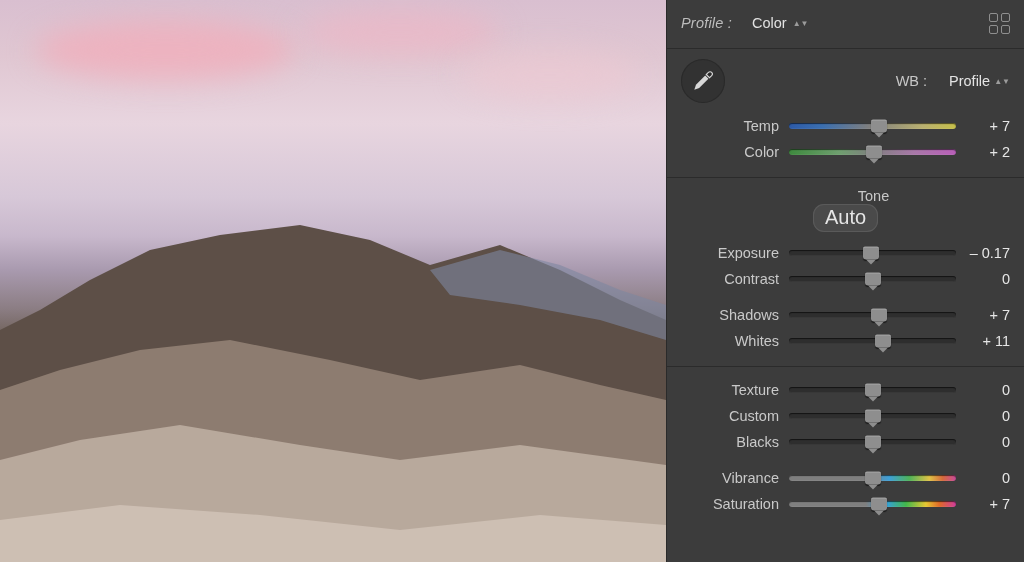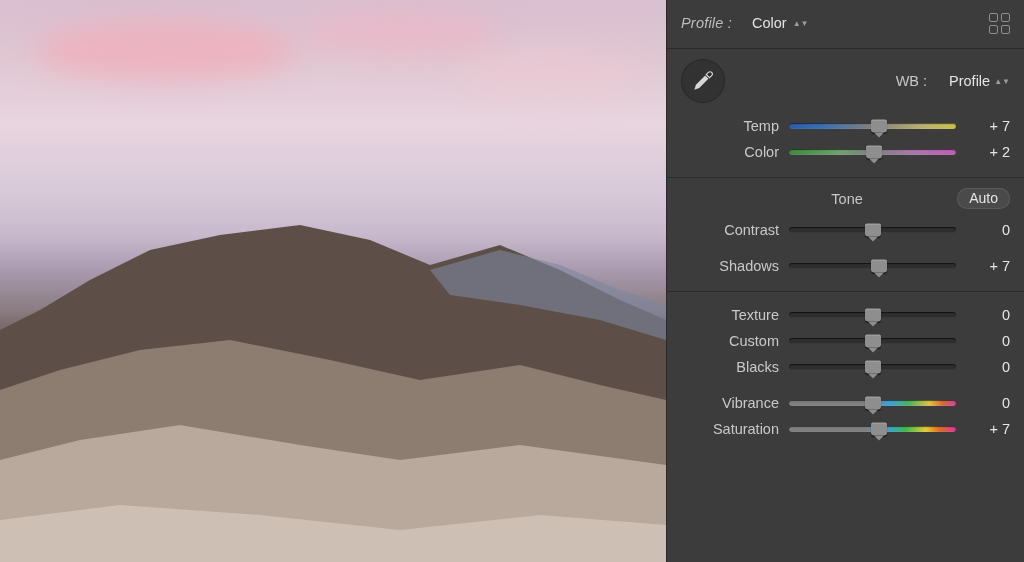--- a/index.html
+++ b/index.html
@@ -56,25 +56,25 @@
   .thumb {
     position:absolute; top:50%; width:16px; height:13px; transform:translate(-50%,-50%);
     background:#8e8e8e; border-radius:2px 2px 3px 3px;
     box-shadow: inset 0 1px 0 rgba(255,255,255,0.25), 0 1px 1px rgba(0,0,0,0.6);
   }
   .thumb::after{
     content:""; position:absolute; left:50%; bottom:-5px; transform:translateX(-50%);
     border-left:5px solid transparent; border-right:5px solid transparent; border-top:5px solid #8e8e8e;
   }
   .slider-value { width:54px; text-align:right; color:#e6e6e6; padding-left:8px; font-variant-numeric: tabular-nums;}
-  .tone-head { display:flex; align-items:center; margin-bottom:8px;}
+  .tone-head { display:flex; align-items:center; margin-bottom:8px;flex-direction:column;}
   .tone-title { flex:1; text-align:center; color:#c8c8c8; padding-left:56px;}
   .auto-btn {
     background:#4a4a4a; color:#e5e5e5; border-radius:11px; padding:2px 12px 3px;
-    font-size:14px; box-shadow: inset 0 0 0 1px #5a5a5a;
+    font-size:20px; box-shadow: inset 0 0 0 1px #5a5a5a;
   }
   .gap { height:10px; }
   .presence-title{ text-align:center; color:#c8c8c8; margin-bottom:8px;}
 </style>
 </head>
 <body>
 
 <div class="preview">
   <div class="sky-cloud c1"></div>
   <div class="sky-cloud c2"></div>
@@ -133,33 +133,47 @@
       <div class="slider-value">+ 2</div>
     </div>
   </div>
 
   <div class="section">
     <div class="tone-head">
       <div class="tone-title">Tone</div>
       <div class="auto-btn">Auto</div>
     </div>
     <div class="slider-row">
+        <div class="slider-label">Exposure</div>
+        <div class="slider-track">
+          <div class="thumb" style="left:49%"></div>
+        </div>
+        <div class="slider-value">– 0.17</div>
+      </div>
+    <div class="slider-row">
         <div class="slider-label">Contrast</div>
         <div class="slider-track">
           <div class="thumb" style="left:50%"></div>
         </div>
         <div class="slider-value">0</div>
       </div>
     <div class="gap"></div>
     <div class="slider-row">
         <div class="slider-label">Shadows</div>
         <div class="slider-track">
           <div class="thumb" style="left:54%"></div>
         </div>
         <div class="slider-value">+ 7</div>
+      </div>
+    <div class="slider-row">
+        <div class="slider-label">Whites</div>
+        <div class="slider-track">
+          <div class="thumb" style="left:56%"></div>
+        </div>
+        <div class="slider-value">+ 11</div>
       </div>
   </div>
 
   <div class="section">
     <div class="slider-row">
         <div class="slider-label">Texture</div>
         <div class="slider-track">
           <div class="thumb" style="left:50%"></div>
         </div>
         <div class="slider-value">0</div>

